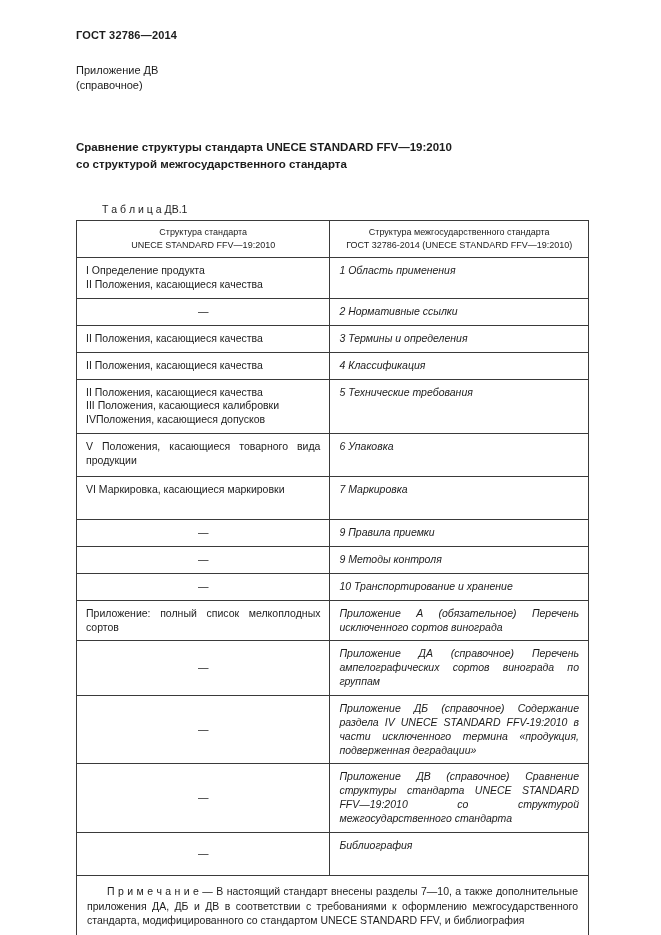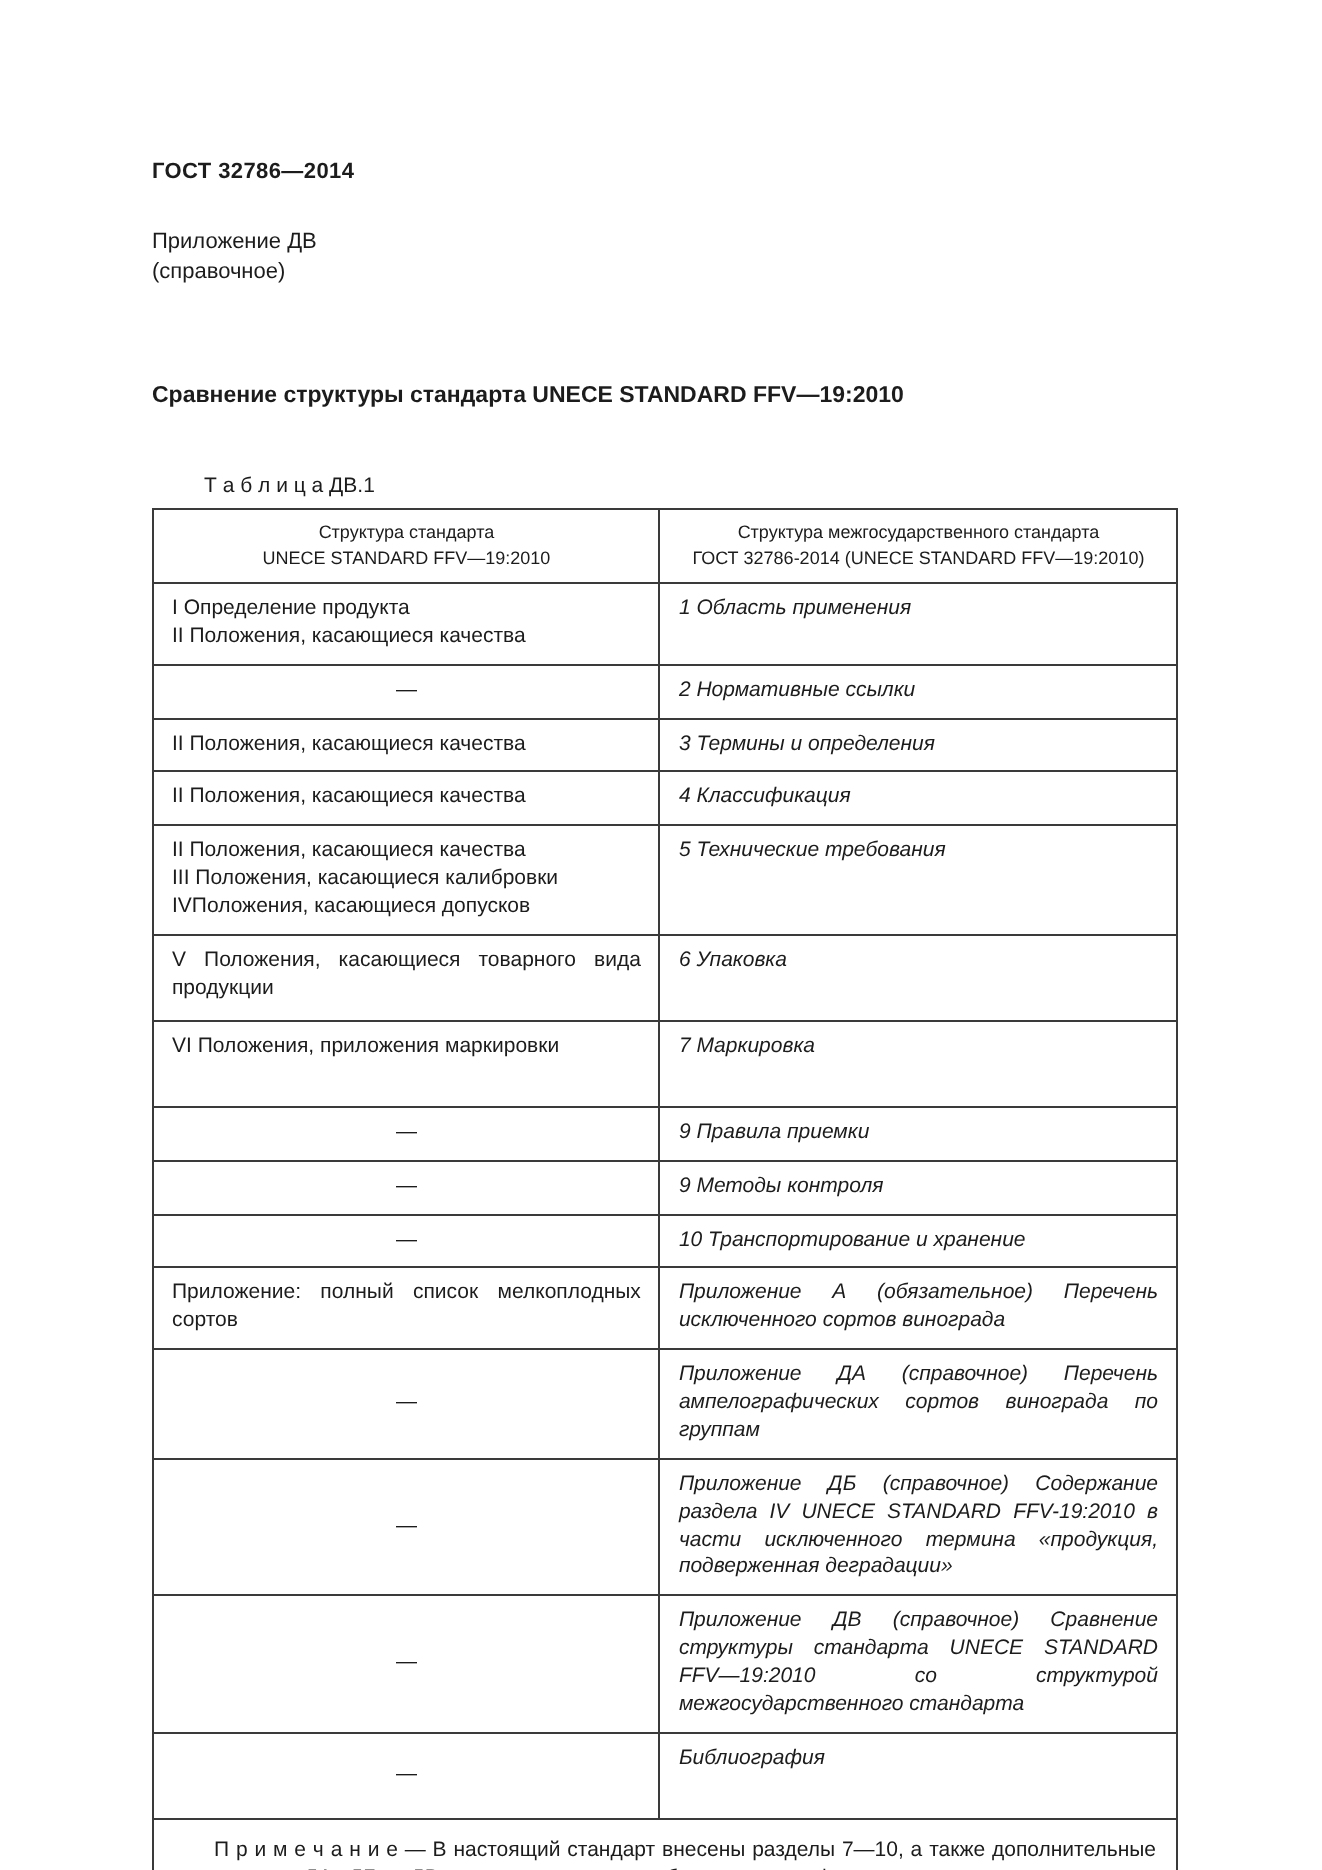--- a/index.html
+++ b/index.html
@@ -12,21 +12,21 @@
     height: 935px;
     font-family: "Liberation Sans", sans-serif;
     color: #1c1c1c;
     position: relative;
     overflow: hidden;
   }
   .page {
     box-sizing: border-box;
     width: 661px;
     height: 935px;
-    padding: 80px 72px 0 76px;
+    padding: 29px 72px 0 76px;
   }
   .doc-number {
     font-weight: bold;
     font-size: 11px;
     letter-spacing: 0.2px;
   }
   .appendix {
     font-size: 11px;
     line-height: 1.35;
     margin-top: 22px;
@@ -98,20 +98,21 @@
 
   <div class="doc-number">ГОСТ 32786—2014</div>
 
   <div class="appendix">
     <div>Приложение ДВ</div>
     <div>(справочное)</div>
   </div>
 
   <div class="section-title">
     <div>Сравнение структуры стандарта UNECE STANDARD FFV—19:2010</div>
+    <div>со структурой межгосударственного стандарта</div>
   </div>
 
   <div class="table-label">Т а б л и ц а ДВ.1</div>
 
   <table class="cmp">
     <colgroup>
       <col style="width:49.5%">
       <col style="width:50.5%">
     </colgroup>
     <thead>
@@ -148,21 +149,21 @@
         <td class="l">II Положения, касающиеся качества
 III Положения, касающиеся калибровки
 IVПоложения, касающиеся допусков</td>
         <td class="r">5 Технические требования</td>
       </tr>
       <tr>
         <td class="l pad-med">V Положения, касающиеся товарного вида продукции</td>
         <td class="r">6 Упаковка</td>
       </tr>
       <tr>
-        <td class="l pad-med">VI Положения, приложения маркировки</td>
+        <td class="l pad-med">VI Маркировка, касающиеся маркировки</td>
         <td class="r">7 Маркировка</td>
       </tr>
       <tr>
         <td class="dash">—</td>
         <td class="r it">9 Правила приемки</td>
       </tr>
       <tr>
         <td class="dash">—</td>
         <td class="r it">9 Методы контроля</td>
       </tr>

